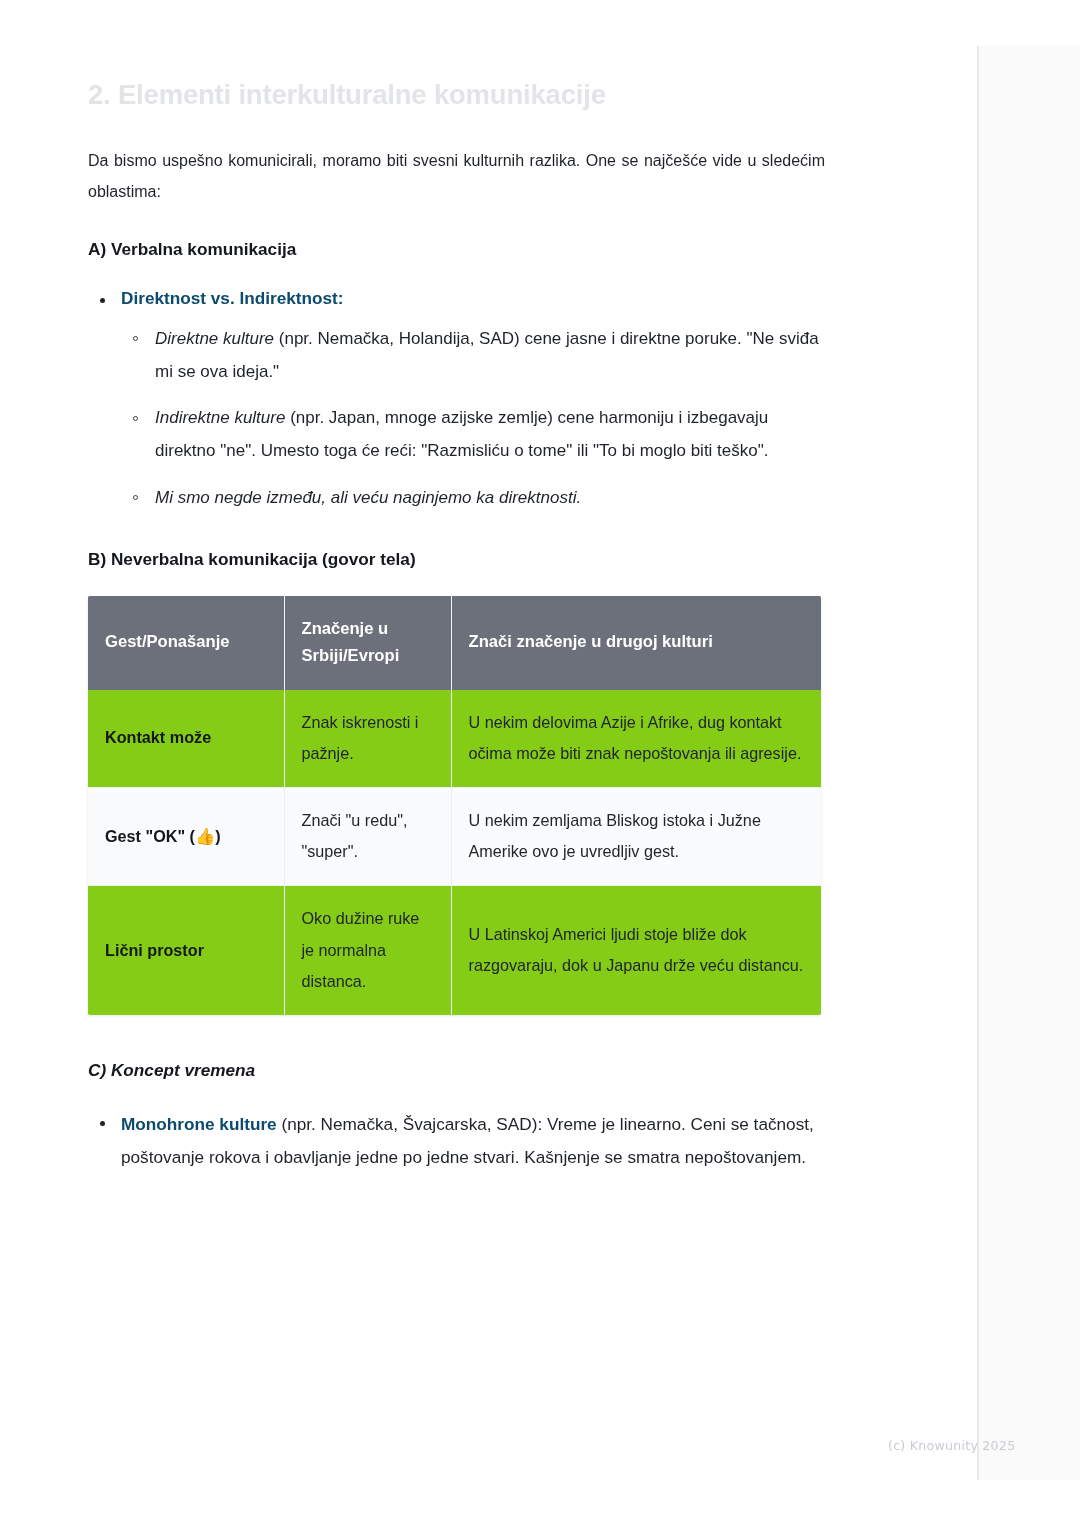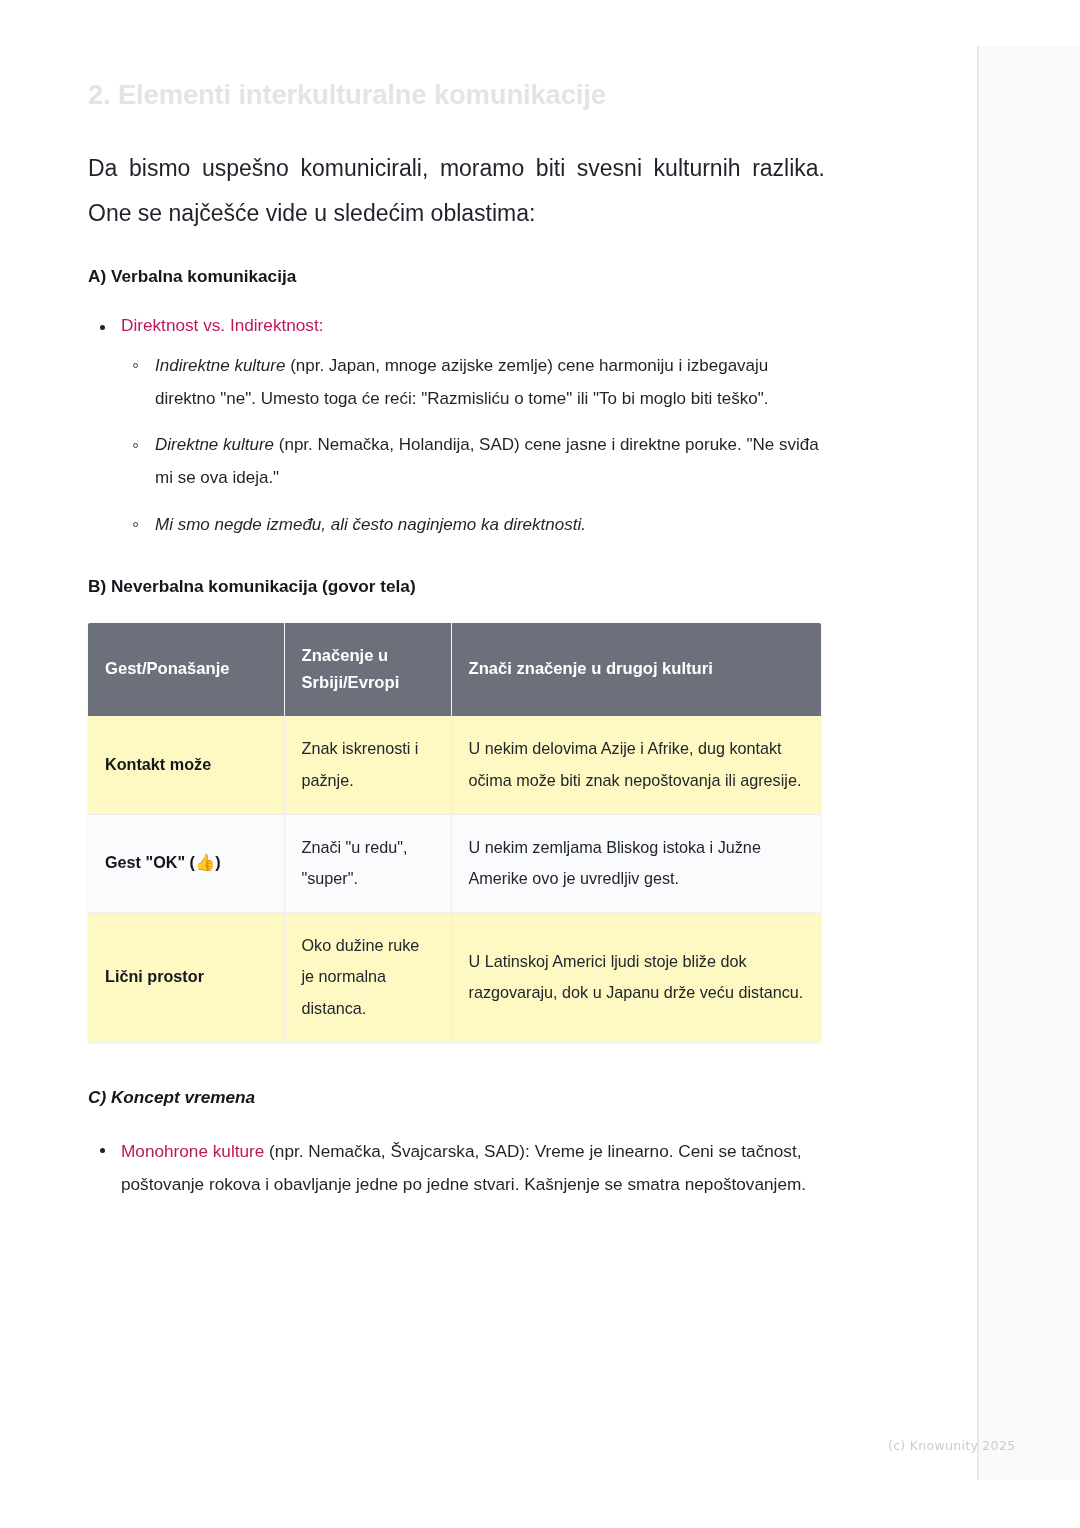--- a/index.html
+++ b/index.html
@@ -46,21 +46,21 @@
   #doc-title {
     font-size: 27.5px;
     font-weight: bold;
     color: #e2e4e7;
     letter-spacing: -0.2px;
     line-height: 1.25;
     margin: 0 0 34px 0;
   }
 
   .para {
-    font-size: 23px;
+    font-size: 16px;
     line-height: 1.92;
     text-align: justify;
     margin: 0 0 28px 0;
     color: #1f2329;
   }
 
   .sub-head {
     font-size: 17.2px;
     font-weight: bold;
     line-height: 1.6;
@@ -83,21 +83,21 @@
   }
   ul.lvl1 > li.l1item > .disc {
     position: absolute;
     left: 12px;
     top: 0.72em;
     width: 5px;
     height: 5px;
     border-radius: 50%;
     background: #1f2329;
   }
-  .l1label { font-weight: normal; color: #be185d; text-align: right; }
+  .l1label { font-weight: bold; color: #0c4a6e; text-align: right; }
 
   ul.lvl2 {
     list-style: none;
     margin: 10px 0 0 0;
     padding: 0;
   }
   ul.lvl2 > li.l2item {
     position: relative;
     padding-left: 34px;
     font-size: 17px;
@@ -120,21 +120,21 @@
   }
   .em { font-style: italic; }
 
   
   .tbl-wrap {
     margin: 0 0 42px 0;
     width: 733px;
     box-shadow: 0 1px 3px rgba(0,0,0,0.09);
     border-radius: 2px;
     overflow: hidden;
-    background: #fef9c3;
+    background: #84cc16;
   }
   table.gest {
     border-collapse: collapse;
     width: 100%;
     table-layout: fixed;
   }
   table.gest col.c1 { width: 196px; }
   table.gest col.c2 { width: 167px; }
   table.gest col.c3 { width: 370px; }
 
@@ -200,29 +200,29 @@
   <h2 class="sub-head">A) Verbalna komunikacija</h2>
 
   <ul class="lvl1">
     <li class="l1item">
       <span class="disc"></span>
       <span class="l1label">Direktnost vs. Indirektnost:</span>
 
       <ul class="lvl2">
         <li class="l2item">
           <span class="circ"></span>
+          <span class="em">Direktne kulture</span><span> (npr. Nemačka, Holandija, SAD) cene jasne i direktne poruke. "Ne sviđa mi se ova ideja."</span>
+        </li>
+        <li class="l2item">
+          <span class="circ"></span>
           <span class="em">Indirektne kulture</span><span> (npr. Japan, mnoge azijske zemlje) cene harmoniju i izbegavaju direktno "ne". Umesto toga će reći: "Razmisliću o tome" ili "To bi moglo biti teško".</span>
         </li>
         <li class="l2item">
           <span class="circ"></span>
-          <span class="em">Direktne kulture</span><span> (npr. Nemačka, Holandija, SAD) cene jasne i direktne poruke. "Ne sviđa mi se ova ideja."</span>
-        </li>
-        <li class="l2item">
-          <span class="circ"></span>
-          <span class="em">Mi smo negde između, ali često naginjemo ka direktnosti.</span><span></span>
+          <span class="em">Mi smo negde između, ali veću naginjemo ka direktnosti.</span><span></span>
         </li>
       </ul>
     </li>
   </ul>
 
   <h2 class="sub-head" style="margin-top:32px;">B) Neverbalna komunikacija (govor tela)</h2>
 
 
   <div class="tbl-wrap">
     <table class="gest">

